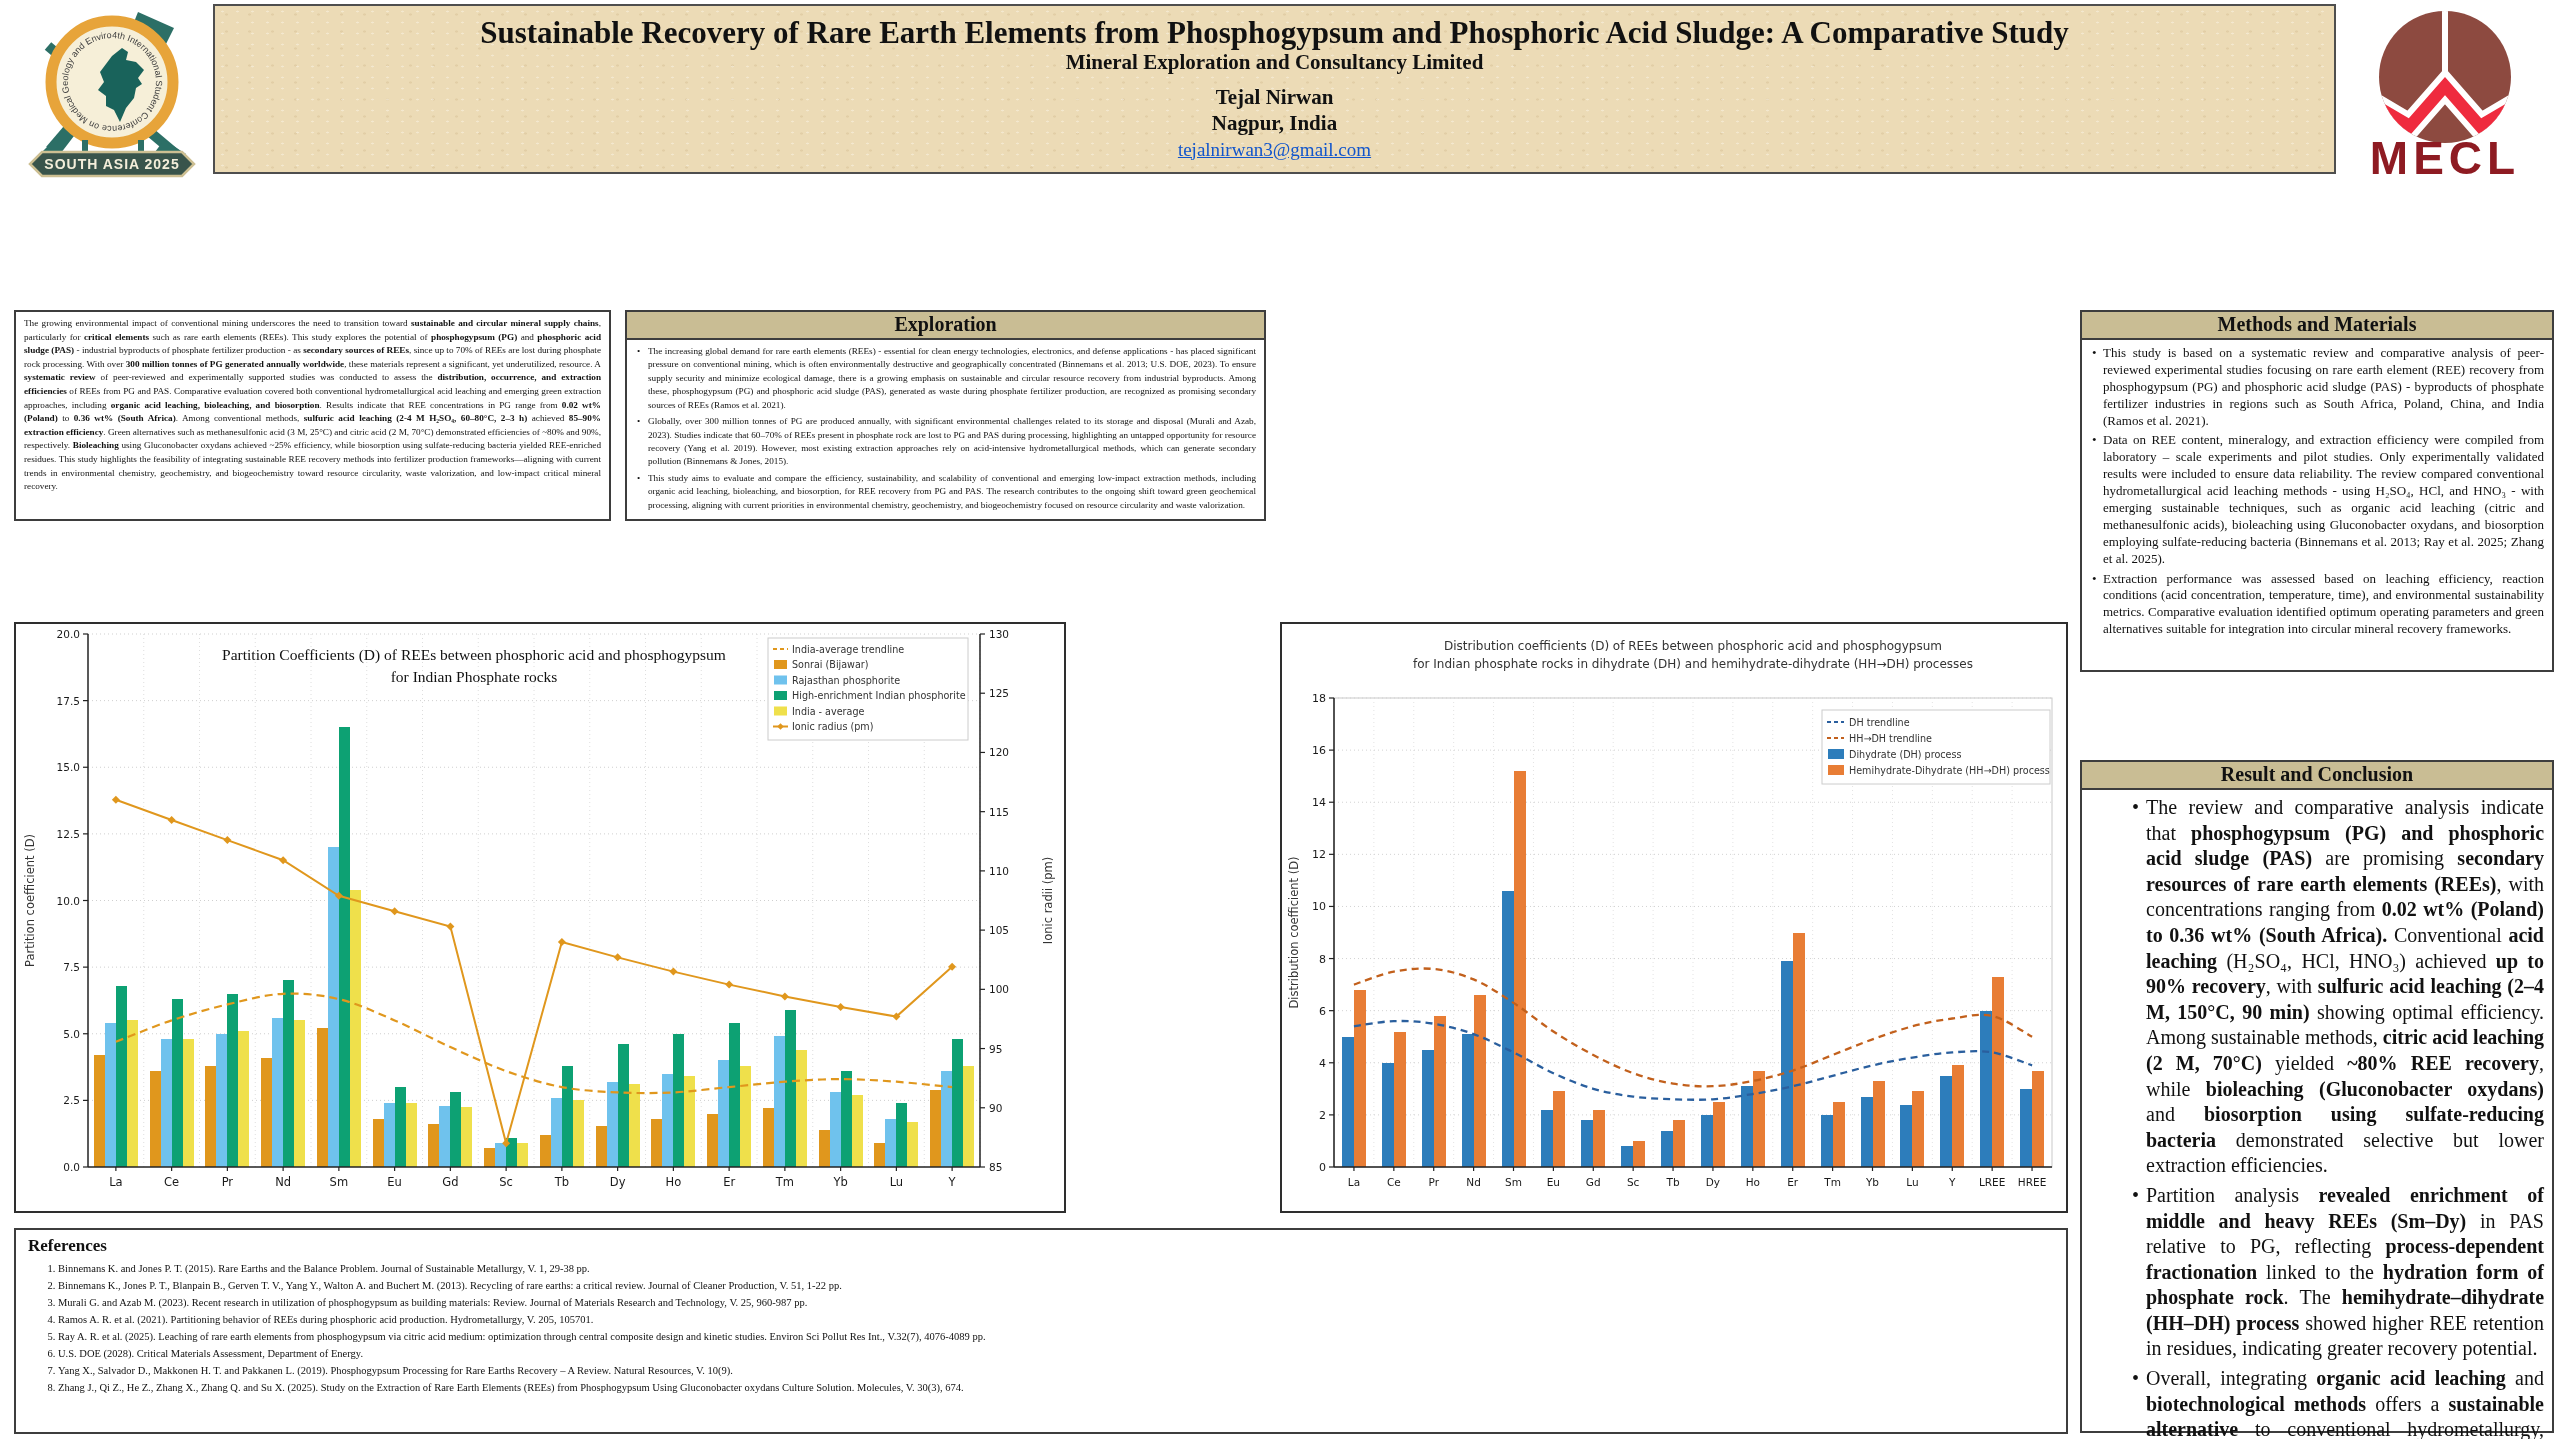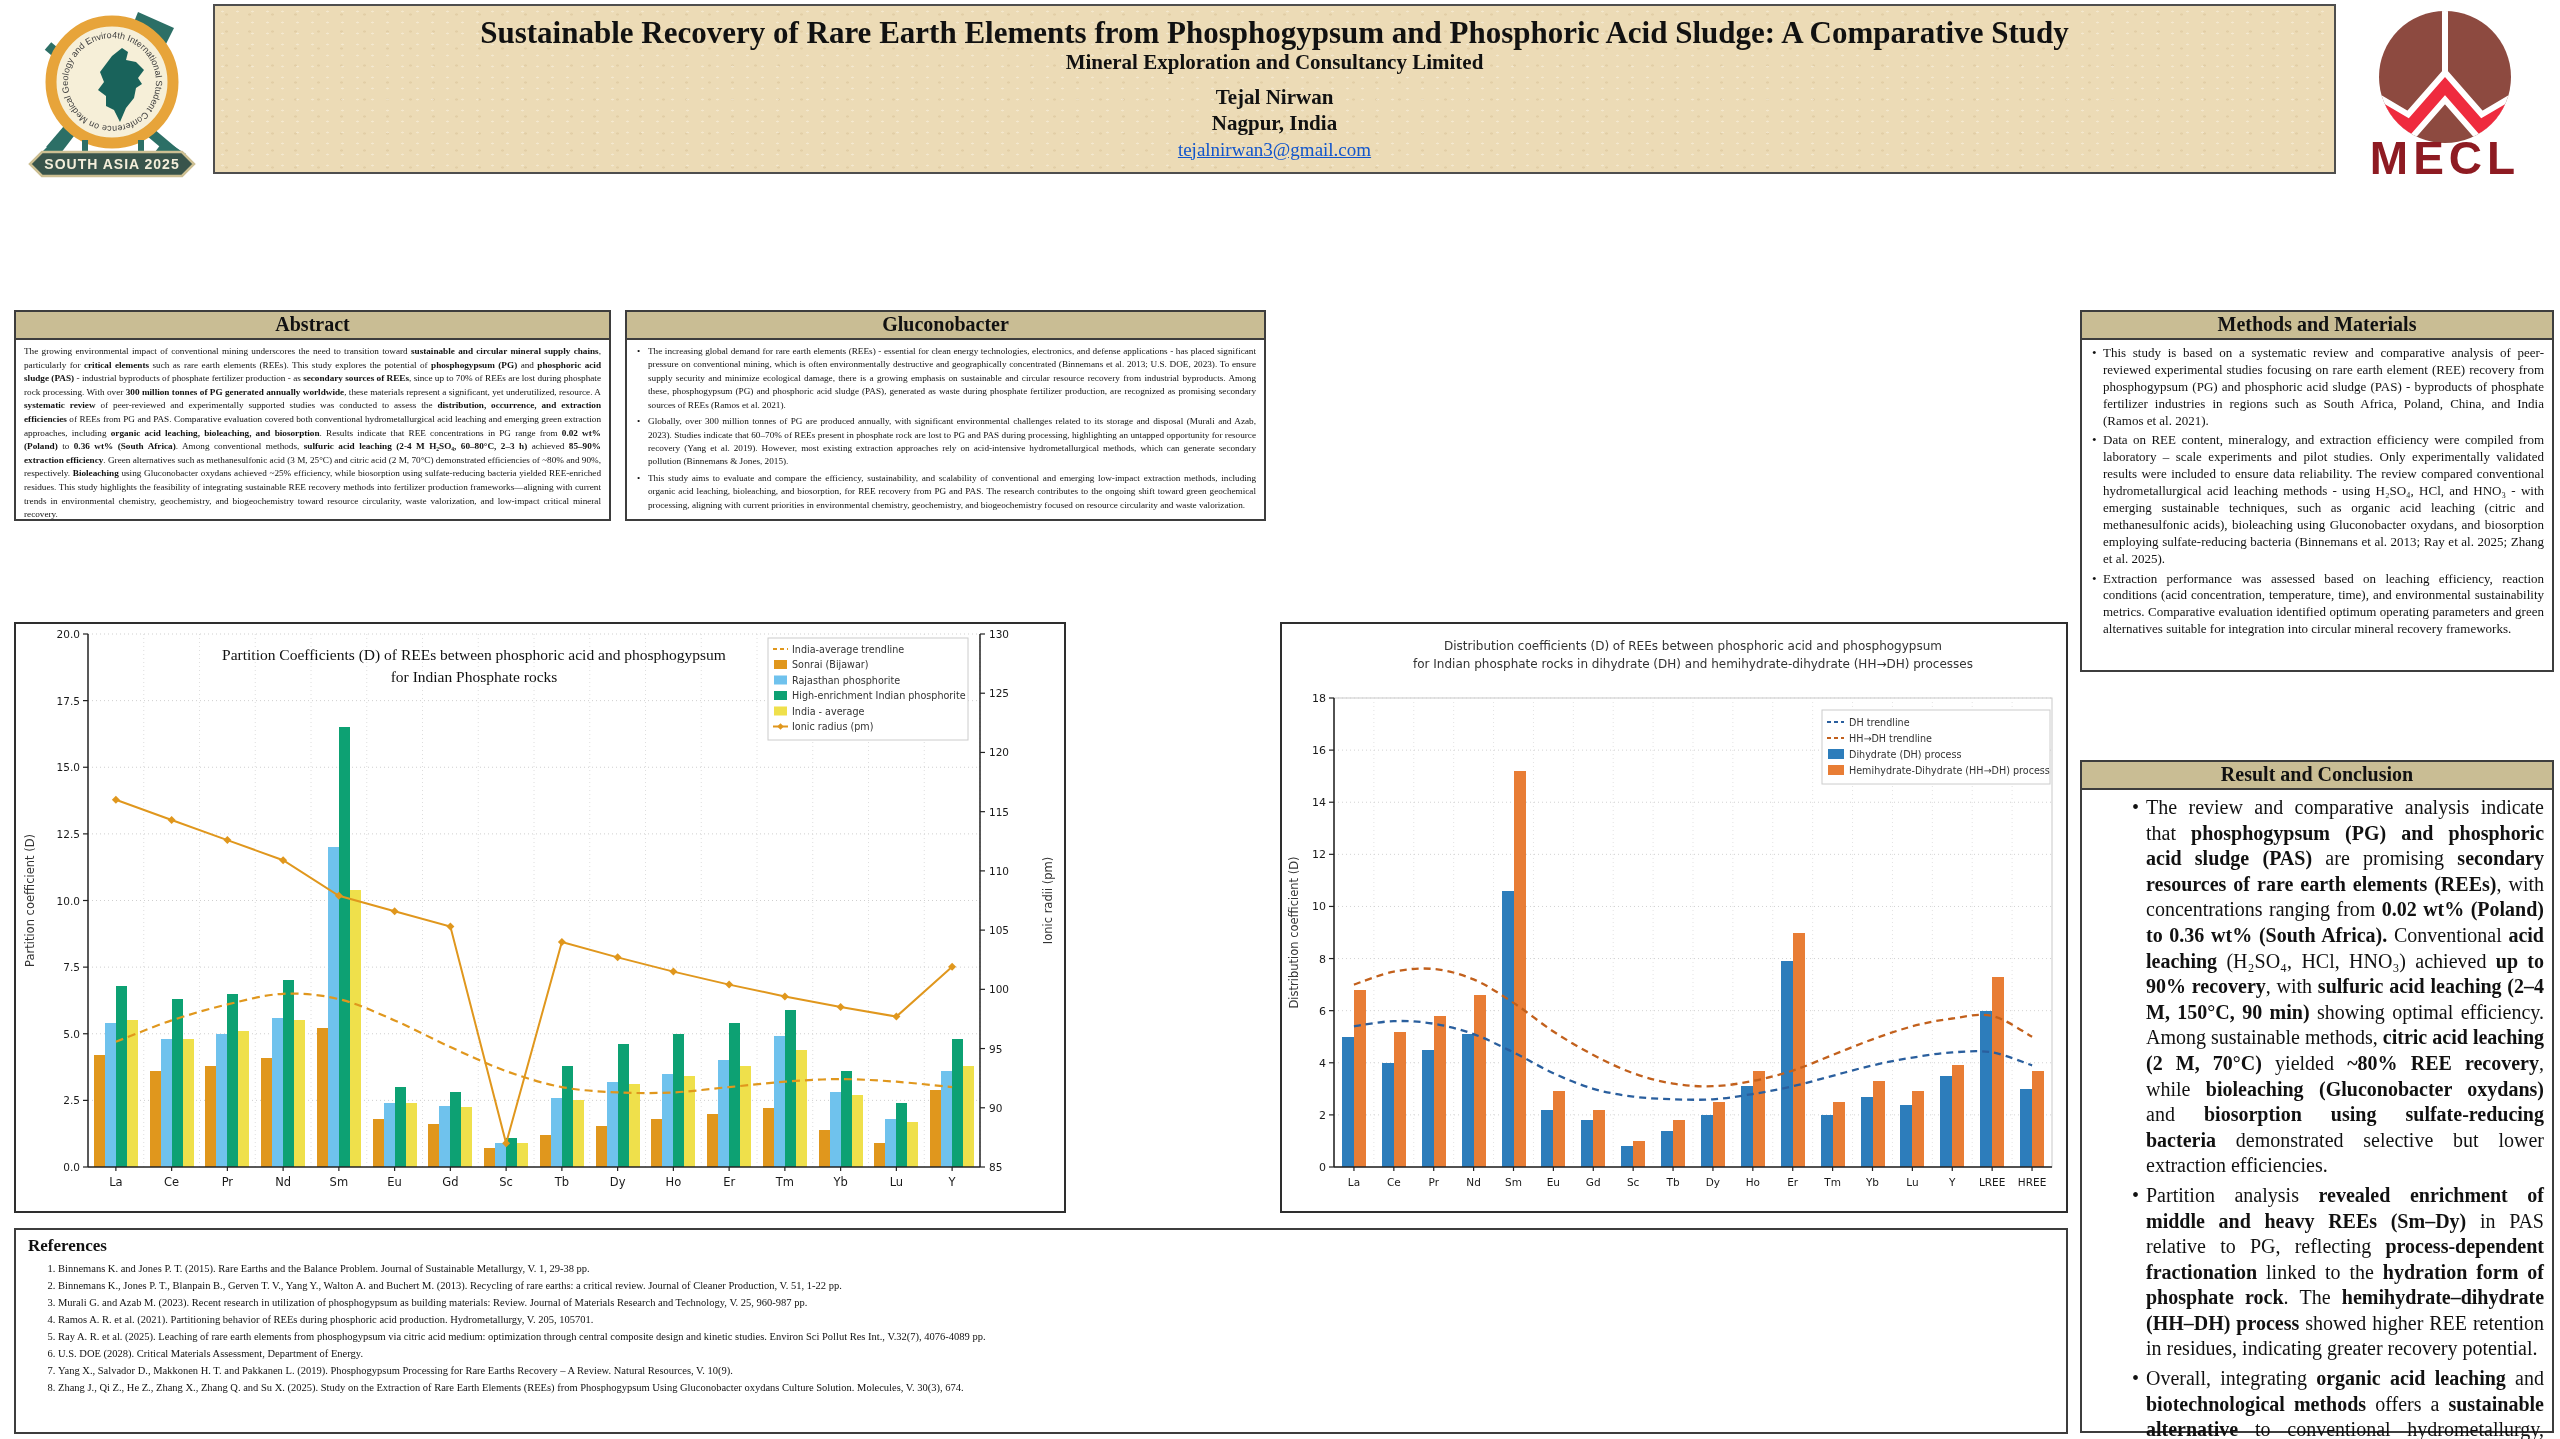--- a/index.html
+++ b/index.html
@@ -96,28 +96,27 @@
       <g clip-path="url(#meclclip)">
         <rect x="106" y="8" width="6" height="80" fill="#ffffff"></rect>
         <path d="M 30 98 L 74 124 L 109 84 L 144 124 L 188 98" stroke="#ffffff" stroke-width="24" fill="none"></path>
         <path d="M 30 98 L 74 124 L 109 84 L 144 124 L 188 98" stroke="#ef2b3e" stroke-width="12" fill="none"></path>
       </g>
       <text x="109" y="172" text-anchor="middle" font-family="Liberation Sans, sans-serif" font-weight="bold" font-size="46" letter-spacing="5" fill="#8e1b22">MECL</text>
     </svg>
   </div>
 
   <section class="abs sec" id="abstract">
-    <div class="sec-head">Abstract</div>
     <div class="sec-body">
       <p style="margin:0;"><span>The growing environmental impact of conventional mining underscores the need to transition toward </span><b>sustainable and circular mineral supply chains</b><span>, particularly for </span><b>critical elements</b><span> such as rare earth elements (REEs). This study explores the potential of </span><b>phosphogypsum (PG)</b><span> and </span><b>phosphoric acid sludge (PAS)</b><span> - industrial byproducts of phosphate fertilizer production - as </span><b>secondary sources of REEs</b><span>, since up to 70% of REEs are lost during phosphate rock processing. With over </span><b>300 million tonnes of PG generated annually worldwide</b><span>, these materials represent a significant, yet underutilized, resource. A </span><b>systematic review</b><span> of peer-reviewed and experimentally supported studies was conducted to assess the </span><b>distribution, occurrence, and extraction efficiencies</b><span> of REEs from PG and PAS. Comparative evaluation covered both conventional hydrometallurgical acid leaching and emerging green extraction approaches, including </span><b>organic acid leaching, bioleaching, and biosorption</b><span>. Results indicate that REE concentrations in PG range from </span><b>0.02 wt% (Poland)</b><span> to </span><b>0.36 wt% (South Africa)</b><span>. Among conventional methods, </span><b>sulfuric acid leaching (2-4 M H₂SO₄, 60–80°C, 2–3 h)</b><span> achieved </span><b>85–90% extraction efficiency</b><span>. Green alternatives such as methanesulfonic acid (3 M, 25°C) and citric acid (2 M, 70°C) demonstrated efficiencies of ~80% and 90%, respectively. </span><b>Bioleaching</b><span> using Gluconobacter oxydans achieved ~25% efficiency, while biosorption using sulfate-reducing bacteria yielded REE-enriched residues. This study highlights the feasibility of integrating sustainable REE recovery methods into fertilizer production frameworks—aligning with current trends in environmental chemistry, geochemistry, and biogeochemistry toward resource circularity, waste valorization, and low-impact critical mineral recovery.</span></p>
     </div>
   </section>
 
   <section class="abs sec" id="introduction">
-    <div class="sec-head">Gluconobacter</div>
+    <div class="sec-head">Exploration</div>
     <div class="sec-body">
       <ul class="bullets">
         <li>The increasing global demand for rare earth elements (REEs) - essential for clean energy technologies, electronics, and defense applications - has placed significant pressure on conventional mining, which is often environmentally destructive and geographically concentrated (Binnemans et al. 2013; U.S. DOE, 2023). To ensure supply security and minimize ecological damage, there is a growing emphasis on sustainable and circular resource recovery from industrial byproducts. Among these, phosphogypsum (PG) and phosphoric acid sludge (PAS), generated as waste during phosphate fertilizer production, are recognized as promising secondary sources of REEs (Ramos et al. 2021).</li>
         <li>Globally, over 300 million tonnes of PG are produced annually, with significant environmental challenges related to its storage and disposal (Murali and Azab, 2023). Studies indicate that 60–70% of REEs present in phosphate rock are lost to PG and PAS during processing, highlighting an untapped opportunity for resource recovery (Yang et al. 2019). However, most existing extraction approaches rely on acid-intensive hydrometallurgical methods, which can generate secondary pollution (Binnemans &amp; Jones, 2015).</li>
         <li>This study aims to evaluate and compare the efficiency, sustainability, and scalability of conventional and emerging low-impact extraction methods, including organic acid leaching, bioleaching, and biosorption, for REE recovery from PG and PAS. The research contributes to the ongoing shift toward green geochemical processing, aligning with current priorities in environmental chemistry, geochemistry, and biogeochemistry focused on resource circularity and waste valorization.</li>
       </ul>
     </div>
   </section>
 
   <section class="abs sec" id="methods">

